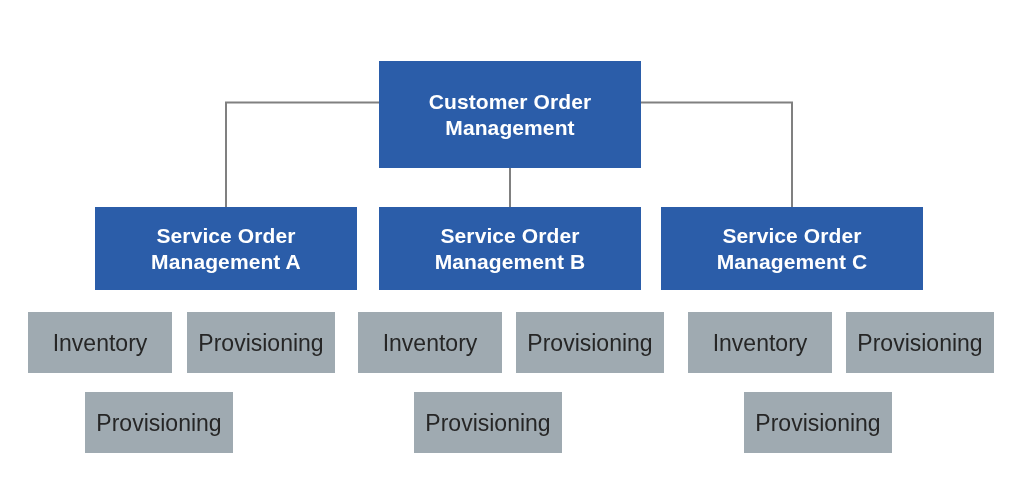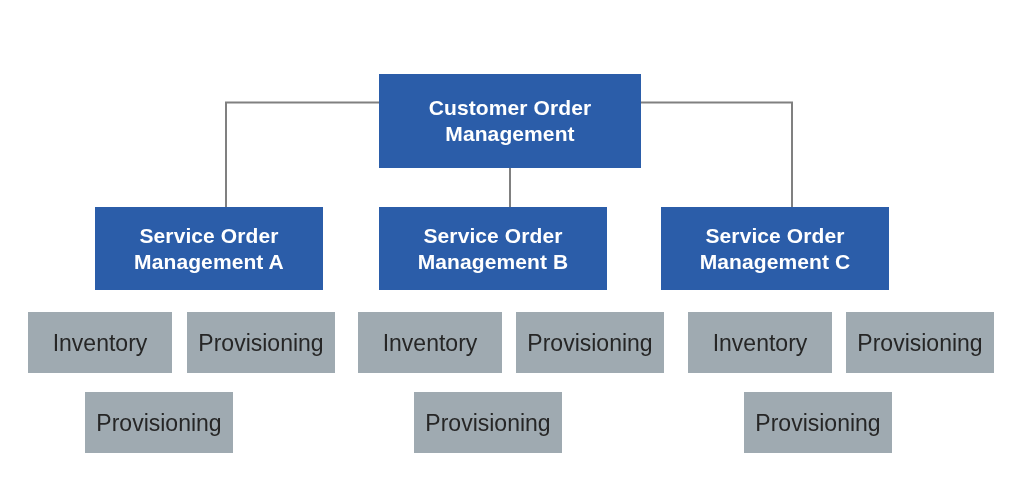--- a/index.html
+++ b/index.html
@@ -60,29 +60,29 @@
 
   .node-label {
     display: block;
     padding: 0 6px;
     white-space: pre-line;
   }
 
   
   #node-root {
     left: 379px;
-    top: 74px;
+    top: 61px;
     width: 262px;
-    height: 94px;
+    height: 107px;
   }
 
   
   .row2 {
     top: 207px;
-    width: 228px;
+    width: 262px;
     height: 83px;
   }
   #node-som-a { left: 95px; }
   #node-som-b { left: 379px; }
   #node-som-c { left: 661px; }
 
   
   .row3 {
     top: 312px;
     height: 61px;

